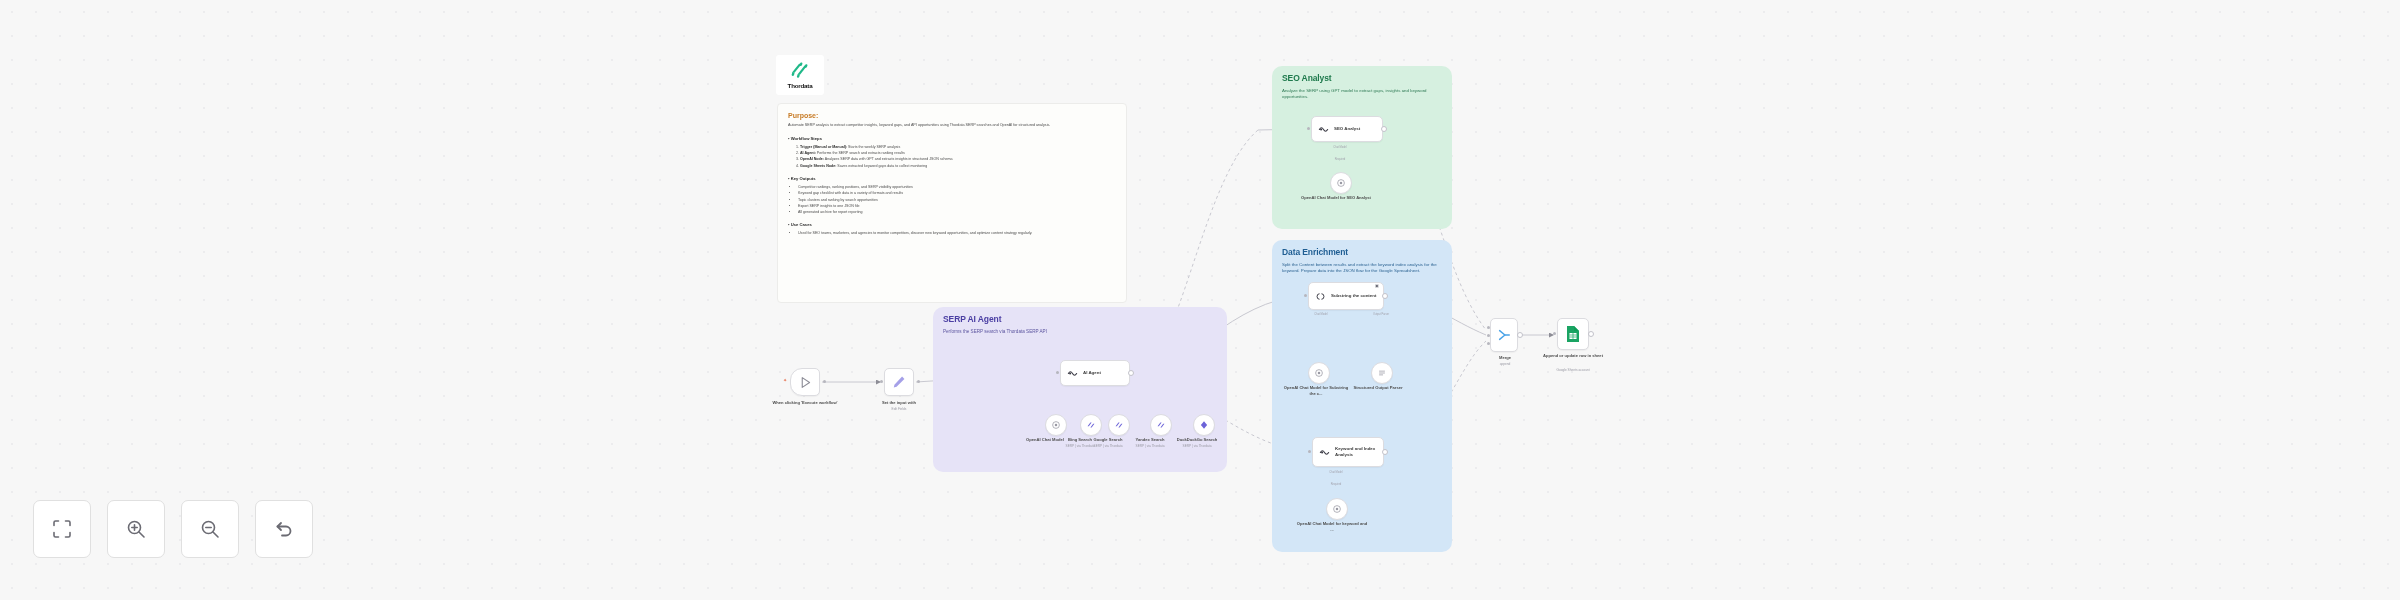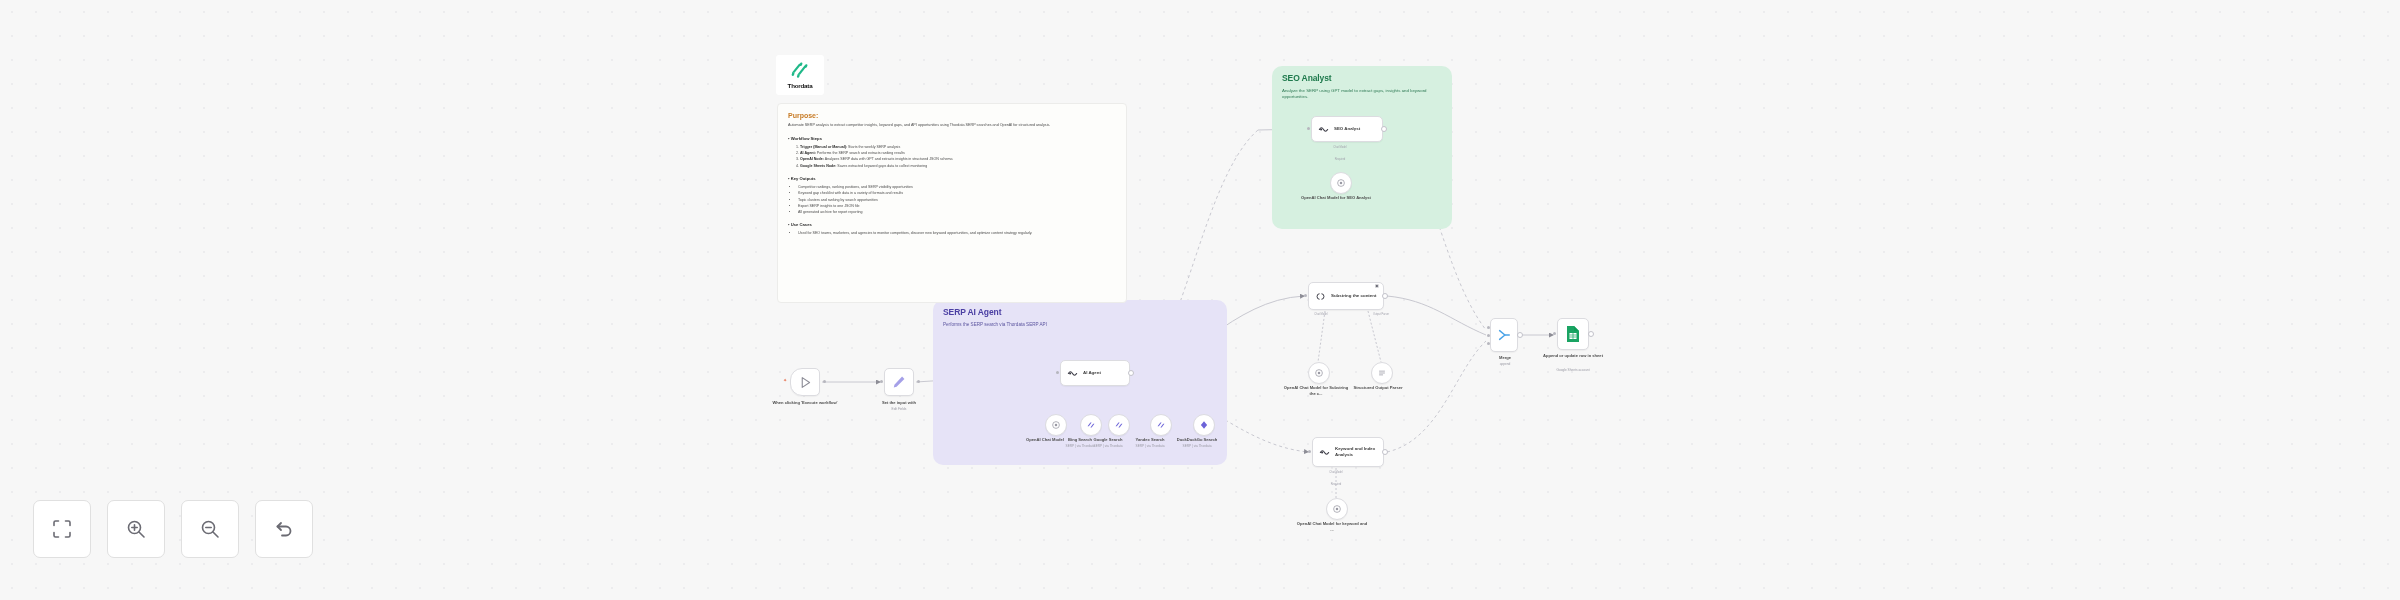--- a/index.html
+++ b/index.html
@@ -17,21 +17,21 @@
     background-image:radial-gradient(#e3e3e6 1px, transparent 1px);
     background-size:24px 24px;
     opacity:.55;
   }
 
   
   .group{position:absolute;border-radius:10px;box-sizing:border-box;}
   .group .g-title{position:absolute;left:10px;top:7px;font-weight:700;letter-spacing:-.1px;}
   .group .g-desc{position:absolute;left:10px;top:22px;right:10px;line-height:1.45;}
 
-  #grp-serp{left:933px;top:300px;width:294px;height:165px;background:#e6e3f7;}
+  #grp-serp{left:933px;top:307px;width:294px;height:165px;background:#e6e3f7;}
   #grp-serp .g-title{font-size:8.5px;color:#4b3fa3;}
   #grp-serp .g-desc{font-size:4.6px;color:#5d56a0;}
 
   #grp-seo{left:1272px;top:66px;width:180px;height:163px;background:#d6f0e0;}
   #grp-seo .g-title{font-size:8.5px;color:#1f7a4d;}
   #grp-seo .g-desc{font-size:4.4px;color:#2f7a55;}
 
   #grp-enrich{left:1272px;top:240px;width:180px;height:312px;background:#d3e6f7;}
   #grp-enrich .g-title{font-size:8.5px;color:#1f5e93;}
   #grp-enrich .g-desc{font-size:4.4px;color:#2d6493;}
@@ -173,20 +173,24 @@
   <div class="group" id="grp-serp">
     <div class="g-title">SERP AI Agent</div>
     <div class="g-desc">Performs the SERP search via Thordata SERP API</div>
   </div>
 
   <div class="group" id="grp-seo">
     <div class="g-title">SEO Analyst</div>
     <div class="g-desc">Analyze the SERP using GPT model to extract gaps, insights and keyword opportunities.</div>
   </div>
 
+  <div class="group" id="grp-enrich">
+    <div class="g-title">Data Enrichment</div>
+    <div class="g-desc">Split the Content between results and extract the keyword index analysis for the keyword. Prepare data into the JSON flow for the Google Spreadsheet.</div>
+  </div>
 
 
   <div id="logo">
     <svg class="mark" viewBox="0 0 24 22">
       <g fill="#1fb888">
         <path d="M3 13 L11 3 L14 3 L6 13 Z"></path>
         <path d="M9 15 L17 5 L20 5 L12 15 Z"></path>
         <rect x="12" y="1.5" width="2.6" height="4" rx="1.2" transform="rotate(20 13 3)"></rect>
         <rect x="17.5" y="3.5" width="2.6" height="4" rx="1.2" transform="rotate(20 18.8 5)"></rect>
         <rect x="3.2" y="12.5" width="2.6" height="4" rx="1.2" transform="rotate(20 4.5 14)"></rect>

